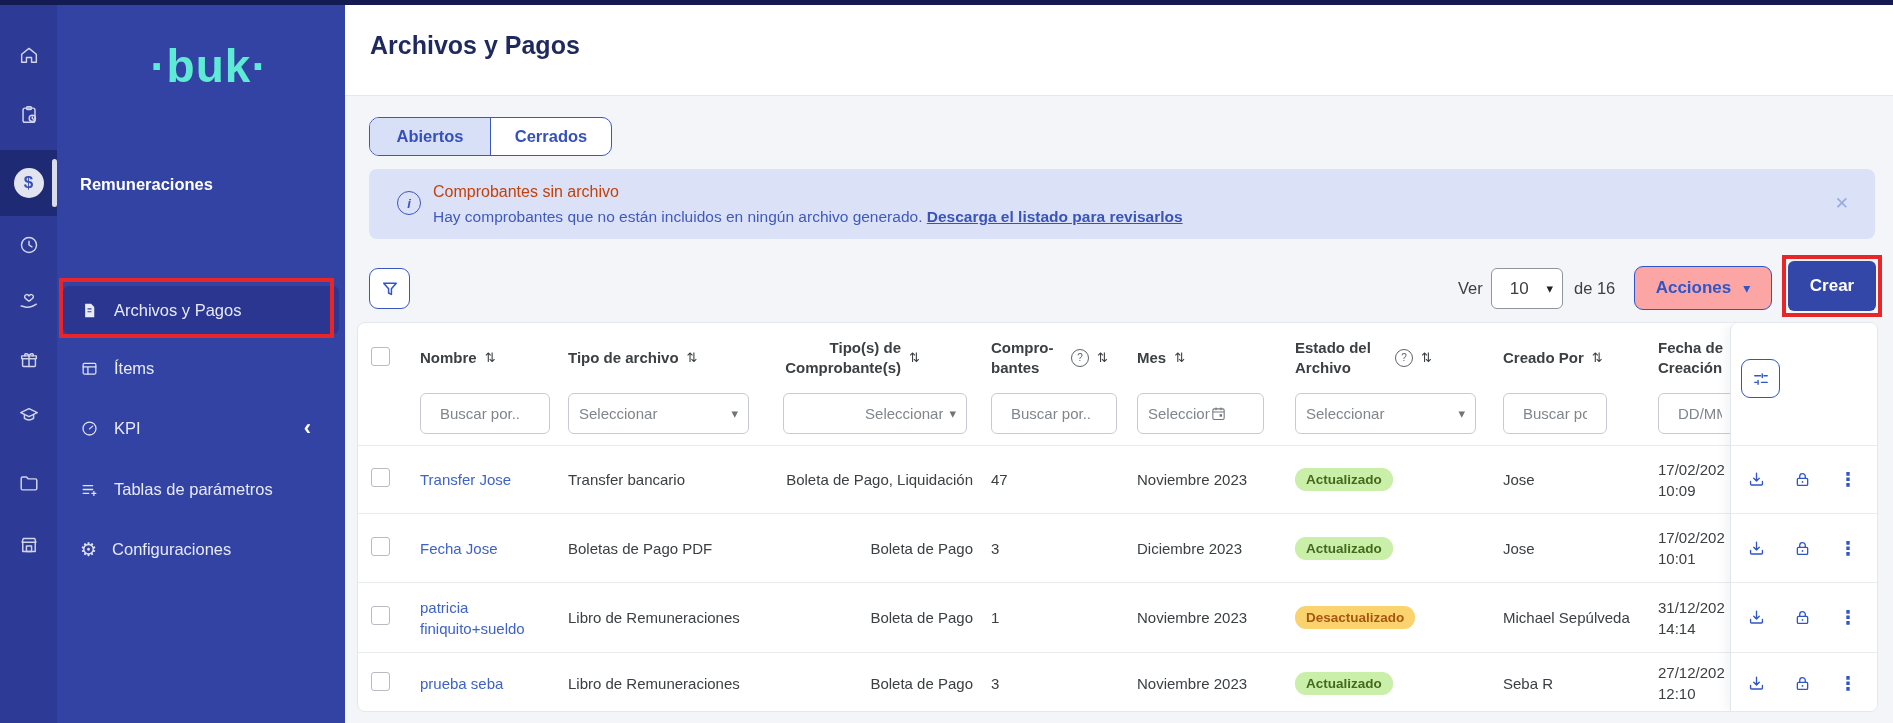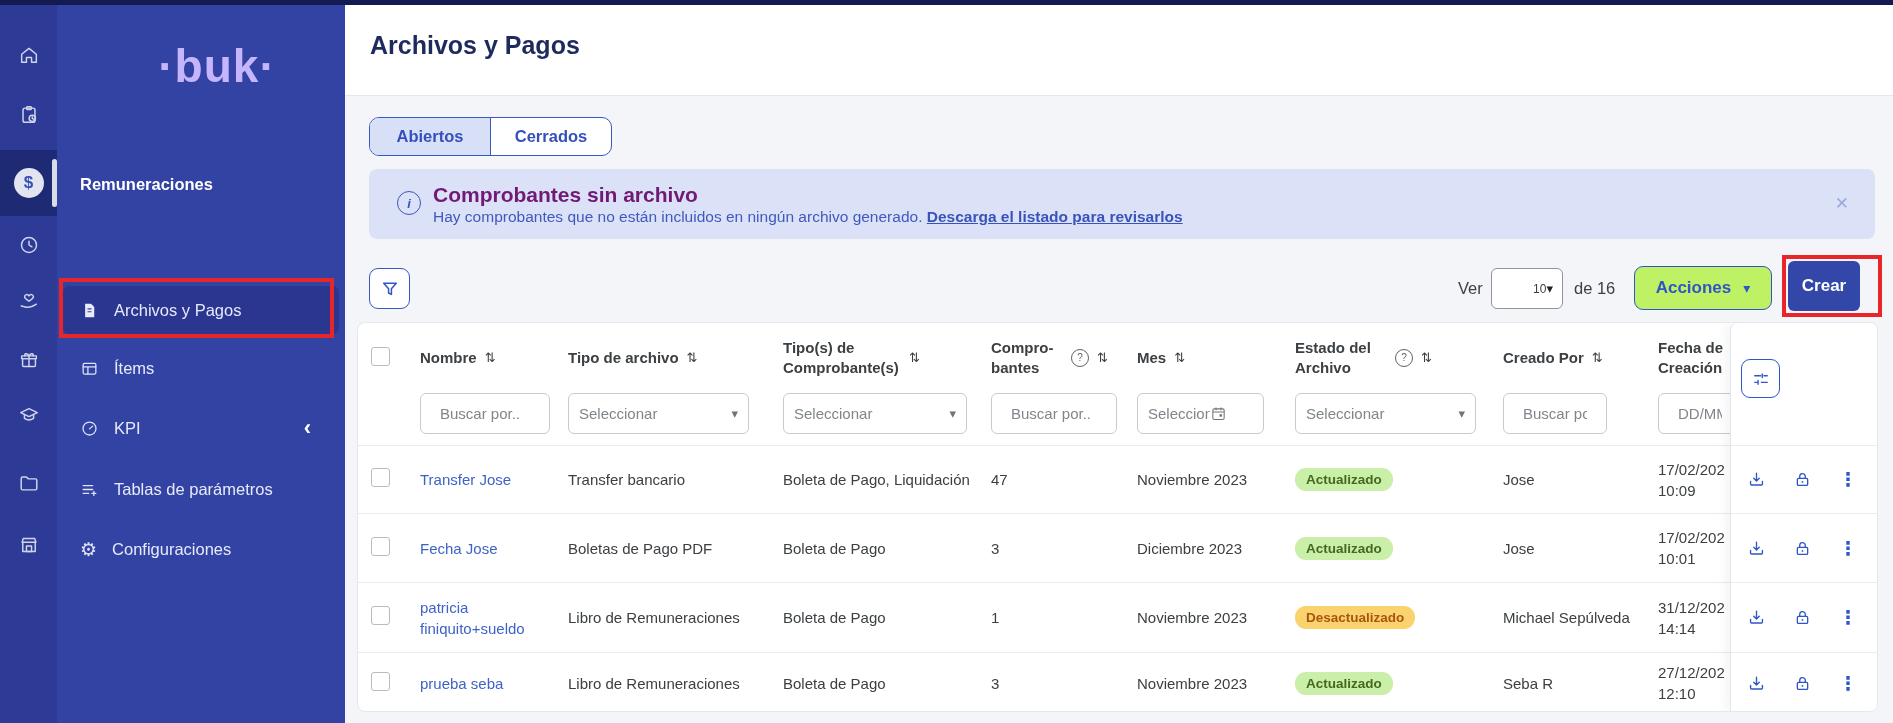--- a/index.html
+++ b/index.html
@@ -11,21 +11,21 @@
   .rail{position:absolute;left:0;top:5px;bottom:0;width:57px;background:#2d3a96;z-index:20;}
   .rail-item{position:absolute;left:0;width:57px;height:56px;display:flex;align-items:center;justify-content:center;cursor:pointer;}
   .rail-item svg{stroke:#dfe3f4;fill:none;stroke-width:1.6;stroke-linecap:round;stroke-linejoin:round;opacity:.92;}
   .rail-item.active{background:#1e2b74;height:66px;}
   .active-bar{position:absolute;right:0;top:9px;bottom:9px;width:5px;background:#d9dce9;border-radius:3px;}
   .dollar-circle{width:30px;height:30px;border-radius:50%;background:#e2e5f0;color:#3850b4;
                  font-weight:bold;font-size:17px;display:flex;align-items:center;justify-content:center;}
 
   
   .panel{position:absolute;left:57px;top:5px;bottom:0;width:288px;background:#3343a4;z-index:20;}
-  .logo{position:absolute;top:34px;left:16px;width:100%;text-align:center;color:#c4b5fd;
+  .logo{position:absolute;top:34px;left:8px;width:100%;text-align:center;color:#5eead4;
         font-size:46px;font-weight:600;letter-spacing:1px;}
   .section-label{position:absolute;top:170px;left:23px;color:#ffffff;font-weight:700;font-size:16.5px;}
   .menu-item{position:absolute;left:6px;width:276px;height:48px;display:flex;align-items:center;gap:15px;
              padding-left:17px;color:#e7eaf8;font-size:16.5px;border-radius:6px;box-sizing:border-box;cursor:pointer;}
   .menu-item svg{stroke:#dfe3f4;fill:none;stroke-width:1.6;stroke-linecap:round;stroke-linejoin:round;flex:none;}
   .menu-item.active{background:#2a3690;}
   .menu-glyph{font-size:19px;color:#dfe3f4;line-height:1;flex:none;}
   .kpi-chevron{margin-left:auto;padding-right:28px;font-size:22px;font-weight:bold;color:#ffffff;}
   .annotation-box{position:absolute;border:4px solid #e8262a;box-sizing:border-box;z-index:50;pointer-events:none;}
   .ann-menu{left:2px;top:273px;width:275px;height:60px;}
@@ -40,58 +40,58 @@
         overflow:hidden;background:#ffffff;z-index:6;}
   .tab{width:120px;height:37px;display:flex;align-items:center;justify-content:center;
        font-size:16.5px;font-weight:700;color:#3550bc;cursor:pointer;}
   .tab.active{background:#d8e0f8;}
   .tab + .tab{border-left:1.5px solid #3b57c2;}
 
   
   .banner{position:absolute;left:369px;top:169px;width:1506px;height:70px;background:#dbe2f8;border-radius:8px;z-index:6;}
   .banner-icon{position:absolute;left:28px;top:22px;width:22px;height:22px;border:1.6px solid #3c55bd;border-radius:50%;
                color:#3c55bd;font-size:13px;font-weight:700;display:flex;align-items:center;justify-content:center;font-style:italic;}
-  .banner-title{position:absolute;left:64px;top:14px;font-size:21px;font-weight:700;color:#701a75;}
+  .banner-title{position:absolute;left:64px;top:14px;font-size:16px;font-weight:400;color:#c2410c;}
   .banner-text{position:absolute;left:64px;top:39px;font-size:15.5px;color:#4059bd;}
   .banner-link{text-decoration:underline;font-weight:700;color:#3a53bb;cursor:pointer;}
   .banner-close{position:absolute;right:26px;top:24px;font-size:17px;color:#9aabdf;cursor:pointer;}
 
   
   .filter-btn{position:absolute;left:369px;top:268px;width:41px;height:41px;border:1.5px solid #3b57c2;border-radius:9px;
               background:#ffffff;display:flex;align-items:center;justify-content:center;cursor:pointer;z-index:6;box-sizing:border-box;}
   .filter-btn svg{stroke:#2f55c6;fill:none;stroke-width:1.8;stroke-linejoin:round;}
   .ver-label{position:absolute;left:1458px;top:279px;font-size:16.5px;z-index:6;}
   .ver-select{position:absolute;left:1491px;top:268px;width:72px;height:41px;border:1.5px solid #8f959b;border-radius:6px;
               background:#ffffff;display:flex;align-items:center;box-sizing:border-box;cursor:pointer;z-index:6;}
-  .ver-select .val{flex:1;text-align:right;font-size:12px;}
+  .ver-select .val{flex:1;text-align:center;font-size:17px;}
   .ver-select .dd{padding-right:9px;font-size:13px;color:#202124;}
   .de-label{position:absolute;left:1574px;top:279px;font-size:16.5px;z-index:6;}
   .acciones-btn{position:absolute;left:1634px;top:266px;width:138px;height:44px;border:1.5px solid #2f55c6;border-radius:9px;
-                background:#bef264;display:flex;align-items:center;justify-content:center;gap:12px;color:#2f55c6;
+                background:#fca5a5;display:flex;align-items:center;justify-content:center;gap:12px;color:#2f55c6;
                 font-size:17px;font-weight:700;cursor:pointer;box-sizing:border-box;z-index:6;}
   .acciones-btn .dd{font-size:14px;}
   .ann-crear{left:1782px;top:255px;width:100px;height:62px;z-index:55;}
-  .crear-btn{position:absolute;left:1788px;top:261px;width:72px;height:50px;background:#3347a9;border-radius:6px;
+  .crear-btn{position:absolute;left:1788px;top:261px;width:88px;height:50px;background:#3347a9;border-radius:6px;
              color:#ffffff;font-size:17px;font-weight:700;display:flex;align-items:center;justify-content:center;
              cursor:pointer;z-index:56;}
 
   
   .card{position:absolute;left:357px;top:322px;width:1521px;height:390px;background:#ffffff;
         border:1px solid #e4e7ec;border-radius:8px;box-sizing:border-box;z-index:6;overflow:hidden;}
   .trow{position:absolute;left:0;width:100%;display:flex;align-items:center;box-sizing:border-box;padding-left:13px;}
   .hrow{top:0;height:70px;}
   .frow{top:70px;height:52px;align-items:flex-start;}
   .r1{top:122px;height:68px;border-top:1px solid #e9ebee;}
   .r2{top:190px;height:69px;border-top:1px solid #e9ebee;}
   .r3{top:259px;height:70px;border-top:1px solid #e9ebee;}
   .r4{top:329px;height:61px;border-top:1px solid #e9ebee;}
   .c-check{width:49px;flex:none;}
   .c-nombre{width:148px;flex:none;padding-right:18px;box-sizing:border-box;}
   .c-tipo{width:215px;flex:none;padding-right:26px;box-sizing:border-box;}
-  .c-tipos{width:208px;flex:none;padding-right:18px;box-sizing:border-box;}
+  .c-tipos{width:208px;flex:none;padding-right:18px;box-sizing:border-box;text-align:right;}
   .c-compro{width:146px;flex:none;padding-right:14px;box-sizing:border-box;}
   .c-mes{width:158px;flex:none;padding-right:14px;box-sizing:border-box;}
   .c-estado{width:208px;flex:none;padding-right:14px;box-sizing:border-box;}
   .c-creado{width:155px;flex:none;padding-right:26px;box-sizing:border-box;}
   .c-fecha{flex:1;}
   .hcell{display:flex;align-items:center;gap:8px;font-size:15px;font-weight:700;color:#3c4043;line-height:1.35;}
   .hlabel{max-width:118px;}
   .hlabel.w-compro{max-width:72px;}
   .hlabel.w-estado{max-width:92px;}
   .hlabel.w-fecha{max-width:78px;}

